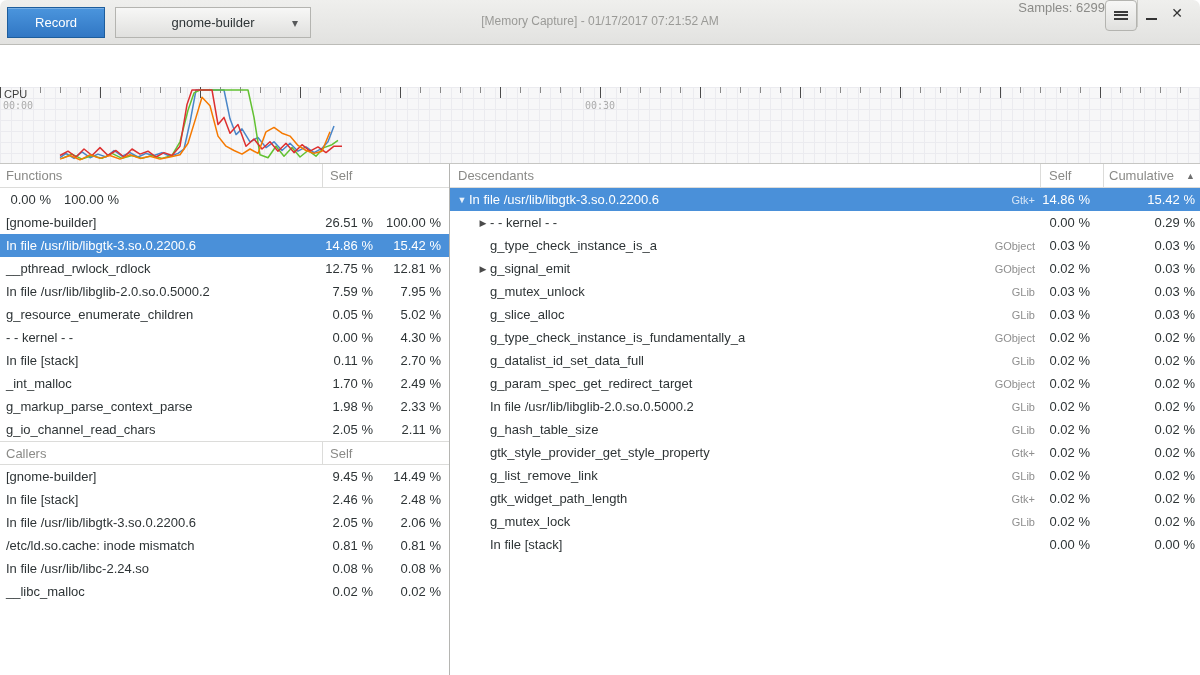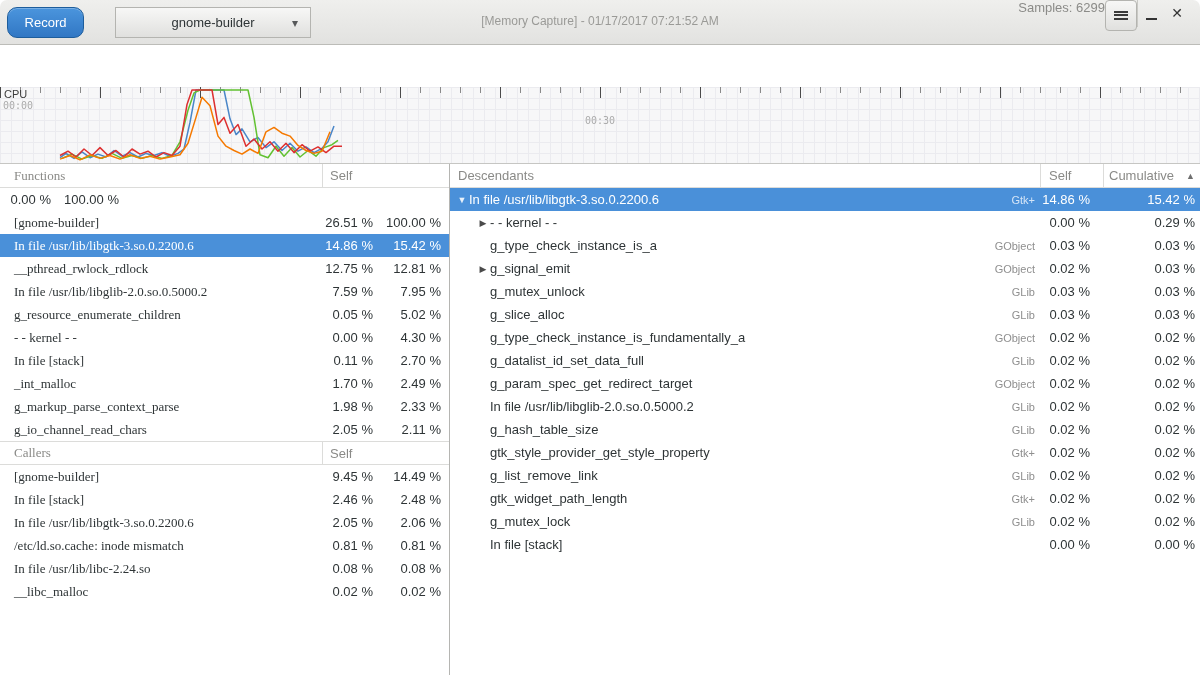--- a/index.html
+++ b/index.html
@@ -2,21 +2,21 @@
 <html><head>
 <meta charset="utf-8">
 <style>
   * { margin:0; padding:0; box-sizing:border-box; }
   html,body { width:1200px; height:675px; overflow:hidden; }
   body { font-family:"Liberation Sans","DejaVu Sans",sans-serif; font-size:13px; color:#2e3436; background:#fff; }
 
   
   .titlebar { position:relative; height:45px; background:linear-gradient(to bottom,#efefed,#e2e2e0);
               border-bottom:1px solid #bcbcb8; border-radius:7px 7px 0 0; display:flex; align-items:center; }
-  .btn-record { position:absolute; left:7px; top:7px; width:77px; height:31px; border-radius:10px;
+  .btn-record { position:absolute; left:7px; top:7px; width:98px; height:31px; border-radius:0;
                 background:linear-gradient(to bottom,#4b95dd,#3177c4); border:1px solid #1d5d9c;
                 color:#fff; text-align:center; line-height:29px; box-shadow:inset 0 1px 0 rgba(255,255,255,.25); }
   .btn-process { position:absolute; left:115px; top:7px; width:196px; height:31px; border-radius:0;
                  background:linear-gradient(to bottom,#f7f7f6,#e0e0de); border:1px solid #b4b4b0;
                  display:flex; align-items:center; justify-content:center; }
   .btn-process .caret { position:absolute; right:12px; top:8px; color:#57595a; font-size:12px; }
   .title-block { position:absolute; left:0; right:0; top:5px; text-align:center; pointer-events:none; }
   .title-block .t { font-weight:bold; font-size:13px; color:#2d2d2d; }
   .title-block .st { font-size:12px; color:#9a9a97; margin-top:9px; }
   .tb-right { position:absolute; right:10px; top:0; height:44px; display:flex; align-items:flex-start; }
@@ -29,36 +29,36 @@
   .min-glyph { width:11px; height:2px; background:#333; margin-top:12px; }
   .close-glyph { font-size:14px; font-weight:bold; color:#333; }
 
   
   .graph { position:relative; height:77px; background:#f7f7f8;
            background-image:linear-gradient(#ebebef 1px,transparent 1px),linear-gradient(90deg,#ebebef 1px,transparent 1px);
            background-size:11px 11px; border-bottom:1px solid #c6c6c3;margin-top:42px; }
   .graph svg { position:absolute; inset:0; }
   .g-label { position:absolute; left:4px; top:1px; font-size:11px; color:#3c3c3c; }
   .g-time { position:absolute; font-family:"DejaVu Sans Mono",monospace; font-size:10px; color:#ababab; }
-  .g-t0 { left:3px; top:13px; } .g-t30 { left:585px; top:28px;text-align:center; }
+  .g-t0 { left:3px; top:13px; } .g-t30 { left:585px; top:13px;text-align:center; }
 
   
   .main { display:flex; height:553px; }
   .pane-left { width:449px; display:flex; flex-direction:column; }
   .v-divider { width:1px; background:#b5b5b2; }
   .pane-right { flex:1; display:flex; flex-direction:column; }
 
   .thead { height:24px; display:flex; align-items:center; color:#8a8a87; border-bottom:1px solid #dcdcda; background:#fff; }
   .thead.bt { border-top:1px solid #dcdcda; }
   .trow { height:23px; display:flex; align-items:center; background:#fff; }
   .trow.sel { background:#4a90d9; color:#fff; }
   .sort { color:#6f6f6f; font-size:9px; }
 
   
-  .lc-name { flex:1; padding-left:14px; white-space:nowrap; overflow:hidden;font-family:Liberation Serif, serif; }
+  .lc-name { flex:1; padding-left:6px; white-space:nowrap; overflow:hidden; }
   .lc-self { width:57px; text-align:right; padding-right:6px; white-space:nowrap; }
   .lc-total { width:70px; text-align:right; padding-right:8px; white-space:nowrap; }
   .thead .lc-self { border-left:1px solid #dcdcda; height:100%; line-height:24px; text-align:left; padding-left:7px; }
   .thead .lc-total { border-left:1px solid #dcdcda; height:100%; line-height:24px; display:flex; align-items:center;
                      justify-content:space-between; padding:0 20px;margin-top:48px; }
 
   
   .rc-name { flex:1; display:flex; align-items:center; white-space:nowrap; overflow:hidden; }
   .rc-self { width:63px; text-align:right; padding-right:13px; white-space:nowrap; }
   .rc-cum { width:97px; text-align:right; padding-right:5px; white-space:nowrap; }

